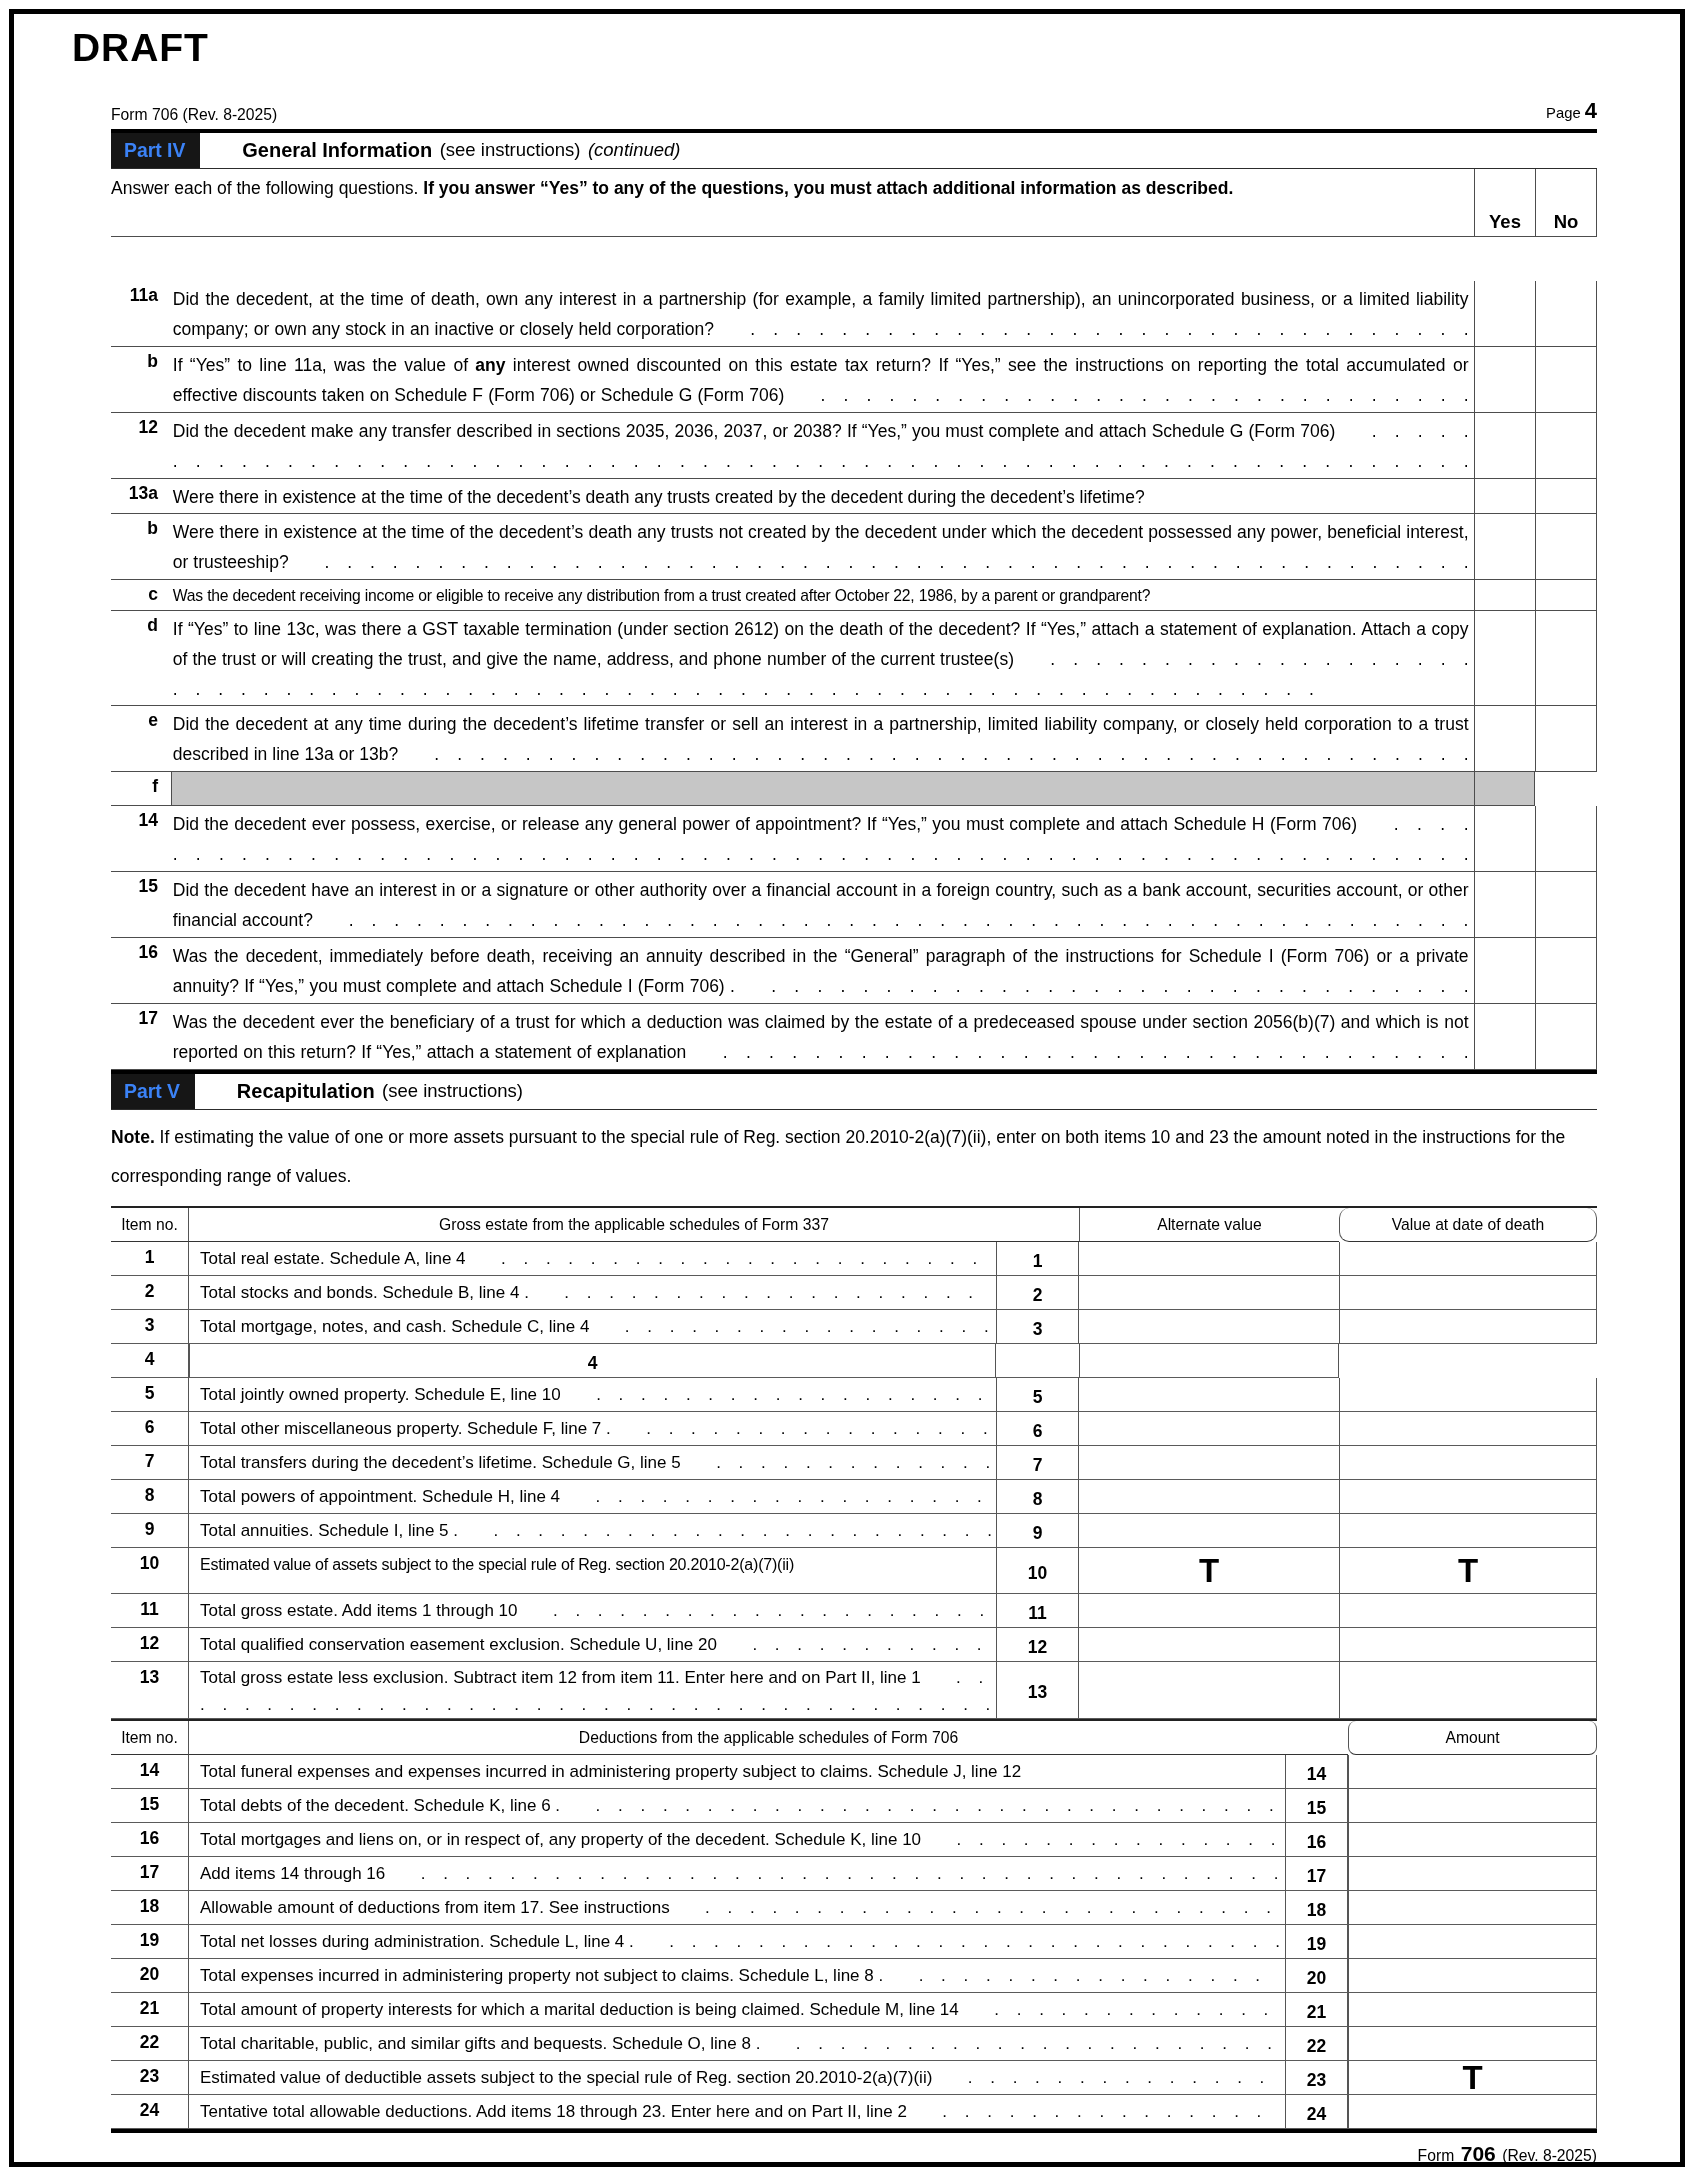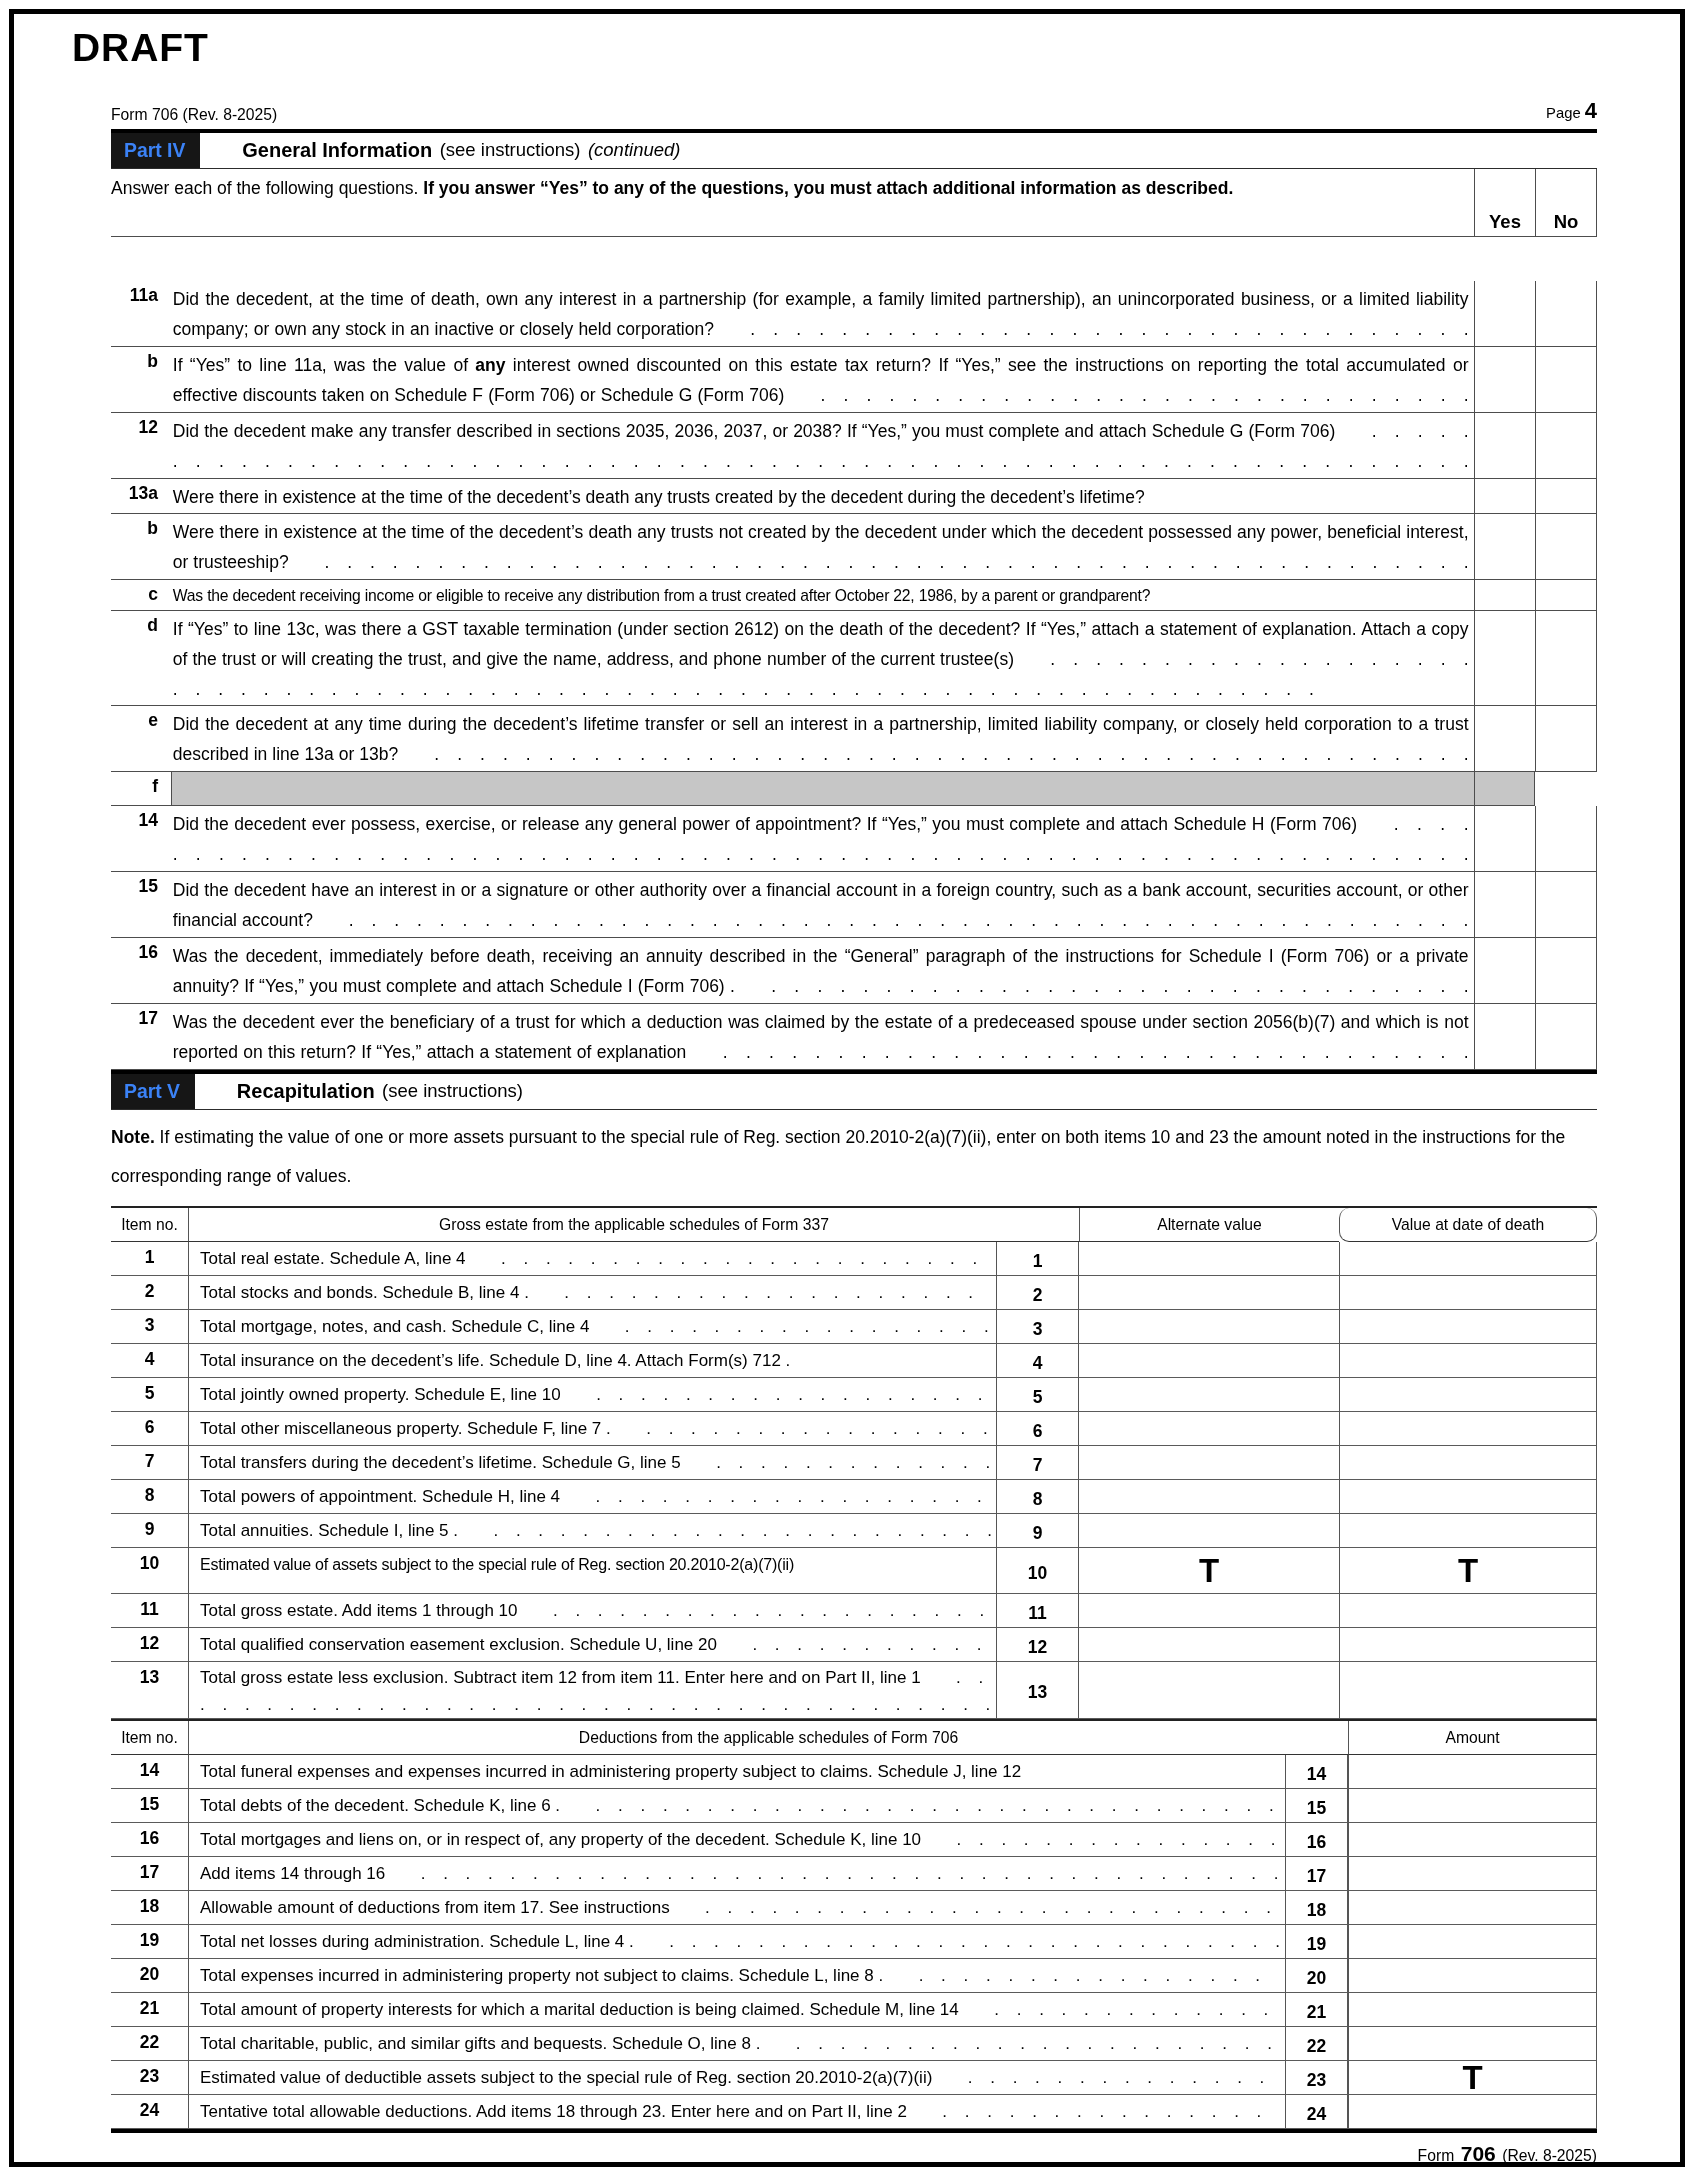--- a/index.html
+++ b/index.html
@@ -66,21 +66,21 @@
 
   
   .g5-row { display: grid; grid-template-columns: 78px 807px 83px 260px 258px; }
   .d5-row { display: grid; grid-template-columns: 78px 1096px 63px 249px; }
   .g5-head, .d5-head { border-top: 2.8px solid #222; }
   .g5-head > div, .d5-head > div { border-bottom: 1.8px solid #333; font-size: 15.7px; display:flex; align-items:center; justify-content:center; height: 34px; overflow:hidden;}
   .h-item { border-right: 1.8px solid #555; }
   .h-desc { grid-column: 2 / 4; }
   .h-alt, .h-vdod, .h-amt { border-left: 1.8px solid #555; }
   .h-vdod { border-right: 1.8px solid #555; border-radius: 10px; }
-  .h-amt { border-right: 1.8px solid #555; }
+  .h-amt { border-right: 1.8px solid #555; border-radius: 8px; }
 
   .g5-row.body > div, .d5-row.body > div { border-bottom: 1.8px solid #5a5a5a; overflow: hidden; }
   .g-item { font-weight: bold; font-size: 17.5px; text-align: center; padding-top: 4.6px; border-right: 1.8px solid #555; }
   .g-desc { font-size: 17px; line-height: 31px; padding: 0.9px 3.7px 0 11px; }
   .g-desc.cond { font-size: 16px; letter-spacing: -0.2px; }
   .g-desc.two { line-height: 27px; padding-top: 1.8px; }
   .g-line { font-weight: bold; font-size: 17.5px; text-align: center; padding-top: 4.6px; border-left: 1.8px solid #555; border-right: 1.8px solid #555; display:flex; align-items:center; justify-content:center;}
   .g-alt, .g-vdod, .g-amt { display:flex; align-items:center; justify-content:center; }
   .g-vdod, .g-amt { border-left: 1.8px solid #555; border-right: 1.8px solid #555; }
   .tmark { font-weight: bold; font-size: 33px; line-height: 1; }
@@ -235,21 +235,20 @@
           </div>
           <div class="g5-row body" style="height: 34px;">
             <div class="g-item">3</div>
             <div class="g-desc"><span>Total mortgage, notes, and cash. Schedule C, line 4</span><span class="dots">&nbsp; . . . . . . . . . . . . . . . . . . . . . . . . . . . . . . . . . . . . . . . . . . . . . . . . . . . . . . . . . . . . . . . . . . . . . .</span></div>
             <div class="g-line">3</div>
             <div class="g-alt"></div>
             <div class="g-vdod"></div>
           </div>
           <div class="g5-row body" style="height: 34px;">
             <div class="g-item">4</div>
-            <div class="g-desc"><span>Total insurance on the decedent’s life. Schedule D, line 4. Attach Form(s) 712 .</span></div>
             <div class="g-line">4</div>
             <div class="g-alt"></div>
             <div class="g-vdod"></div>
           </div>
           <div class="g5-row body" style="height: 34px;">
             <div class="g-item">5</div>
             <div class="g-desc"><span>Total jointly owned property. Schedule E, line 10</span><span class="dots">&nbsp; . . . . . . . . . . . . . . . . . . . . . . . . . . . . . . . . . . . . . . . . . . . . . . . . . . . . . . . . . . . . . . . . . . . . . .</span></div>
             <div class="g-line">5</div>
             <div class="g-alt"></div>
             <div class="g-vdod"></div>

